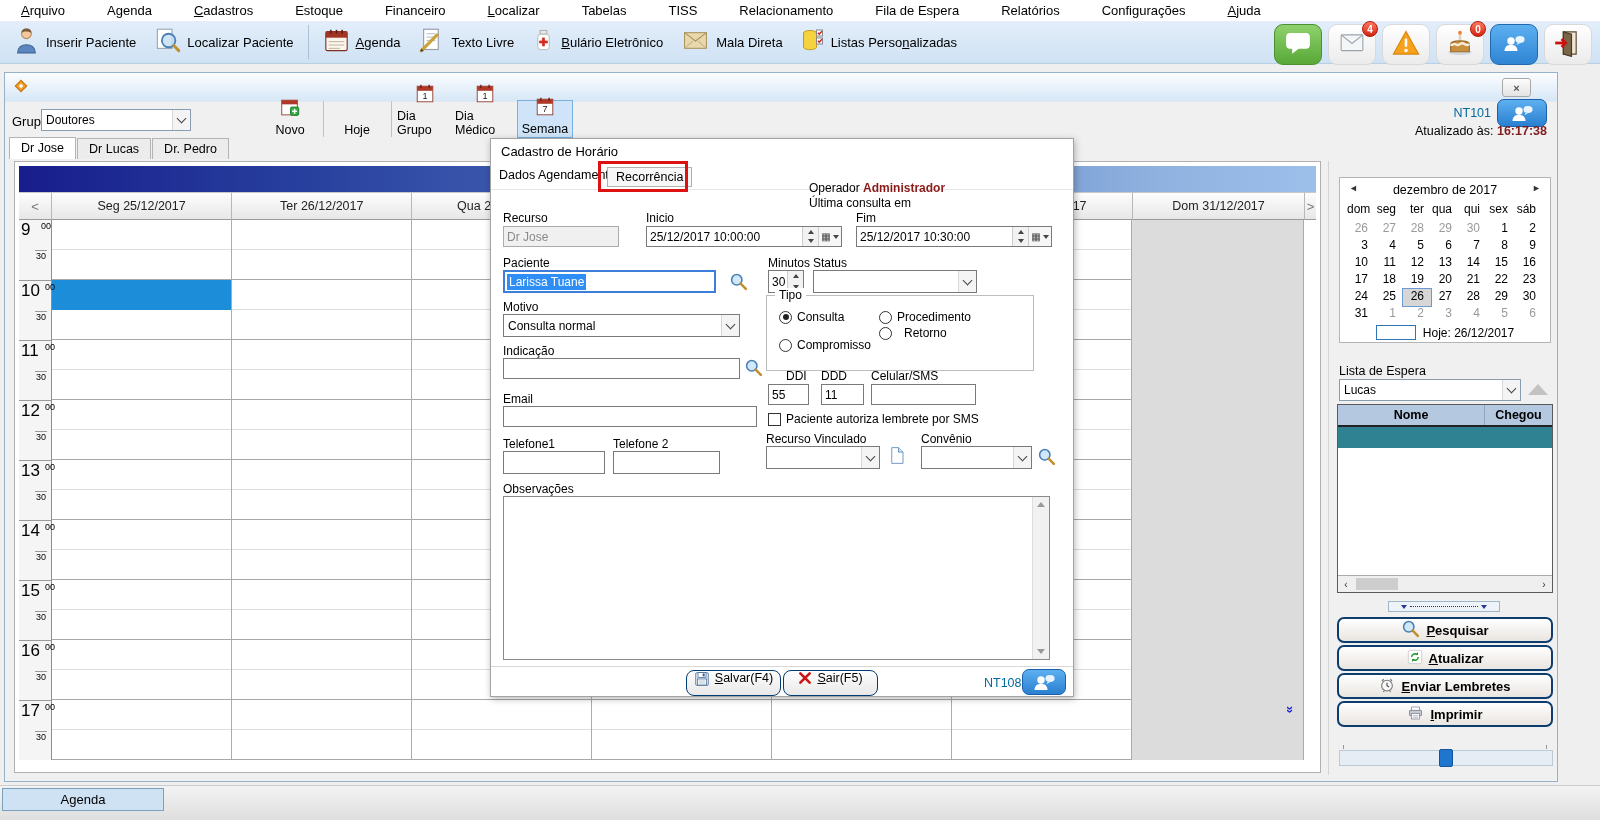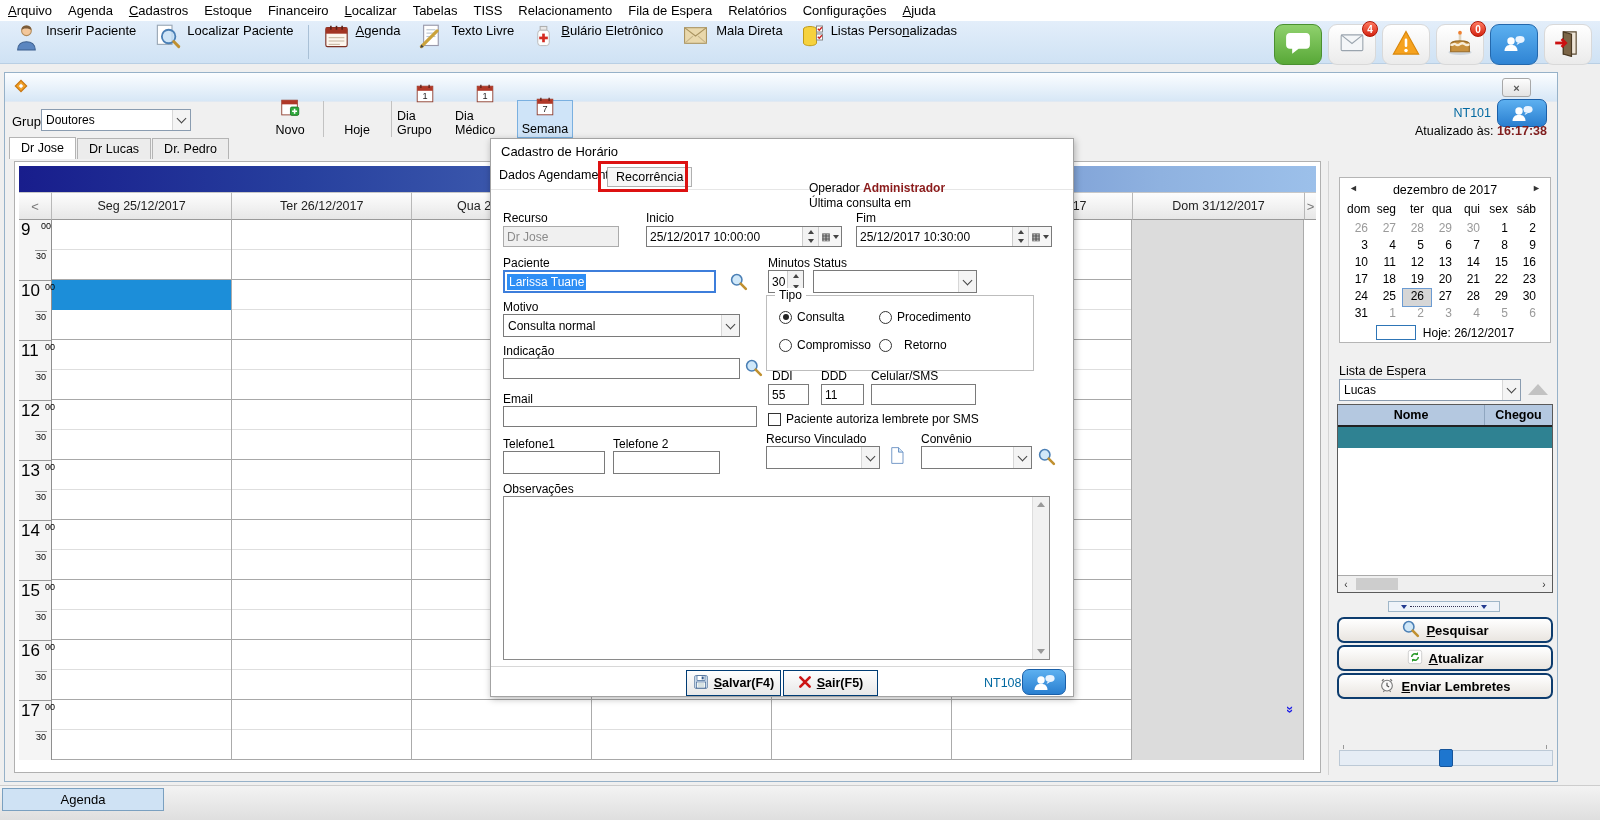--- a/index.html
+++ b/index.html
@@ -3,25 +3,25 @@
 <meta charset="utf-8">
 <style>
   html,body{margin:0;padding:0}
   body{font-family:"Liberation Sans",sans-serif;font-size:13px;color:#000}
   .screen{position:relative;width:1600px;height:820px;background:#efefef;overflow:hidden}
   .abs{position:absolute}
   u{text-decoration:underline}
 
   
   .menubar{position:absolute;left:0;top:0;width:1600px;height:21px;background:#fff;border-bottom:1px solid #e4e4e4;display:flex;align-items:center}
-  .menu-item{padding:2px 8px;font-size:13px;cursor:default;white-space:nowrap}
+  .menu-item{padding:2px 21px;font-size:13px;cursor:default;white-space:nowrap}
 
   
   .toolbar{position:absolute;left:0;top:21px;width:1600px;height:43px;background:linear-gradient(#e3eefa,#cfe2f4);display:flex;align-items:center;padding-left:6px;box-sizing:border-box;border-bottom:1px solid #b9cfe4}
-  .tbtn{display:flex;gap:6px;padding:0 9px;height:38px;font-size:13px;white-space:nowrap}
+  .tbtn{display:flex;align-items:center;gap:6px;padding:0 9px;height:38px;font-size:13px;white-space:nowrap}
   .tsep{width:1px;height:34px;background:#a9c0d6;margin:0 5px}
   .statusicons{position:absolute;right:8px;top:24px;display:flex;gap:6px}
   .chip{position:relative;width:46px;height:39px;border-radius:9px;display:flex;align-items:center;justify-content:center;background:linear-gradient(#ffffff,#ebebeb);border:1px solid #d9d9d9}
   .chip.green{background:linear-gradient(#8fd16d,#58a837);border-color:#4a9030}
   .chip.blue{background:linear-gradient(#5cb0f0,#2f84d4);border-color:#2468ac}
   .badge{position:absolute;top:-4px;right:-3px;min-width:16px;height:16px;border-radius:9px;background:linear-gradient(#ff7a60,#d42312);border:1px solid #b01505;color:#fff;font-size:10px;font-weight:bold;display:flex;align-items:center;justify-content:center;padding:0 3px;box-sizing:border-box}
 
   
   .win{position:absolute;left:4px;top:72px;width:1552px;height:708px;background:#f0f0f0;border:1px solid #96b1c8}
   .win-title{position:absolute;left:0;top:0;width:100%;height:28px;background:linear-gradient(#fbfdff,#d7e7f6);border-bottom:1px solid #e1e9f2}
@@ -135,21 +135,21 @@
   .radio{width:13px;height:13px;border:1px solid #333;border-radius:50%;background:#fff;box-sizing:border-box;position:relative;flex:none}
   .radio.on::after{content:"";position:absolute;left:2.5px;top:2.5px;width:6px;height:6px;border-radius:50%;background:#222}
   .chkrow{position:absolute;display:flex;align-items:center;gap:5px}
   .chkbox{width:13px;height:13px;border:1px solid #333;background:#fff;box-sizing:border-box;flex:none}
   .ta{position:absolute;border:1px solid #8a8a8a;background:#fff;box-sizing:border-box}
   .ta .vsb{position:absolute;right:0;top:0;bottom:0;width:16px;background:#f1f1f1;border-left:1px solid #ddd}
   .ta .vsb .a{position:absolute;left:4px;width:0;height:0;border-left:4px solid transparent;border-right:4px solid transparent}
   .ta .vsb .a.up{top:5px;border-bottom:5px solid #999}
   .ta .vsb .a.dn{bottom:5px;border-top:5px solid #999}
   .m-footline{position:absolute;left:0;top:527px;width:100%;border-top:1px solid #d8d8d8}
-  .mbtn{position:absolute;height:24px;background:linear-gradient(#fefefe,#e8e8e8);border:1px solid #003c74;border-radius:0;display:flex;align-items:center;justify-content:center;gap:5px;font-size:12.5px;font-weight:bold}
+  .mbtn{position:absolute;height:24px;background:linear-gradient(#fefefe,#e8e8e8);border:1px solid #003c74;border-radius:8px;display:flex;justify-content:center;gap:5px;font-size:12.5px;font-weight:normal}
   .mag{position:absolute}
 
   
   .taskbar{position:absolute;left:0;top:785px;width:1600px;height:35px;background:linear-gradient(#f3f3f3,#dedede);border-top:1px solid #cdcdcd}
   .tasktab{position:absolute;left:2px;top:2px;width:160px;height:21px;background:#cfe2f4;border:1px solid #7aa0c0;display:flex;align-items:center;justify-content:center;font-size:13px}
 </style>
 </head>
 <body>
 
 <div class="screen">
@@ -669,20 +669,30 @@
           </div>
           <div class="sbtn">
             <span><svg viewBox="0 0 24 24" width="16" height="16">
                 <circle cx="12" cy="13" r="8" fill="#f8f8f8" stroke="#777" stroke-width="1.6"></circle>
                 <path d="M12 8.5V13l3.2 2" fill="none" stroke="#444" stroke-width="1.6"></path>
                 <path d="M4.5 6L7 3.5M19.5 6L17 3.5" stroke="#777" stroke-width="2"></path>
                 <path d="M8 20.5L6.5 22.5M16 20.5l1.5 2" stroke="#777" stroke-width="1.6"></path>
               </svg></span>
             <span><u>E</u>nviar Lembretes</span>
           </div>
+          <div class="sbtn">
+            <span><svg viewBox="0 0 24 24" width="17" height="16">
+                <path d="M6 8V3h12v5" fill="#fff" stroke="#778"></path>
+                <rect x="3" y="8" width="18" height="8" rx="1" fill="#c3cad3" stroke="#667"></rect>
+                <rect x="6" y="13" width="12" height="8" fill="#fff" stroke="#778"></rect>
+                <line x1="8" y1="16" x2="16" y2="16" stroke="#99a"></line>
+                <line x1="8" y1="18.5" x2="16" y2="18.5" stroke="#99a"></line>
+              </svg></span>
+            <span><u>I</u>mprimir</span>
+          </div>
         </div>
 
       <div class="slider">
         <span class="tick" style="left:4px"></span>
         <span class="tick" style="right:4px"></span>
         <div class="track"></div>
         <div class="thumb"></div>
       </div>
     </div>
   </div>
@@ -763,37 +773,37 @@
             <span>Consulta</span>
           </div>
           <div class="radio-row" style="left: 112px; top: 14px;">
             <span class="radio"></span>
             <span>Procedimento</span>
           </div>
           <div class="radio-row" style="left: 12px; top: 42px;">
             <span class="radio"></span>
             <span>Compromisso</span>
           </div>
-          <div class="radio-row" style="left: 112px; top: 42px; gap: 12px;">
+          <div class="radio-row" style="left: 112px; top: 30px; gap: 12px;">
             <span class="radio"></span>
             <span>Retorno</span>
           </div>
         </div>
     </div>
 
     <span class="lbl" style="left:12px;top:205px">Indicação</span>
     <div class="fld" style="left:12px;top:219px;width:237px;height:21px">
       <input readonly="" value="" style="">
     </div>
     <span class="mag" style="left:253px;top:219px" id="mag2"><svg viewBox="0 0 22 22" width="19" height="19">
           <circle cx="9" cy="9" r="6" fill="rgba(200,228,248,.85)" stroke="#4a7fb5" stroke-width="1.8"></circle>
           <line x1="13.5" y1="13.5" x2="19.5" y2="19.5" stroke="#c09030" stroke-width="3" stroke-linecap="round"></line>
         </svg></span>
 
-    <span class="lbl" style="left:281px;top:230px">DDI</span>
+    <span class="lbl" style="left:295px;top:230px">DDI</span>
     <div class="fld" style="left:277px;top:245px;width:41px;height:21px">
       <input readonly="" value="55" style="">
     </div>
     <span class="lbl" style="left:330px;top:230px">DDD</span>
     <div class="fld" style="left:330px;top:245px;width:43px;height:21px">
       <input readonly="" value="11" style="">
     </div>
     <span class="lbl" style="left:380px;top:230px">Celular/SMS</span>
     <div class="fld" style="left:380px;top:245px;width:105px;height:21px">
       <input readonly="" value="" style="">

